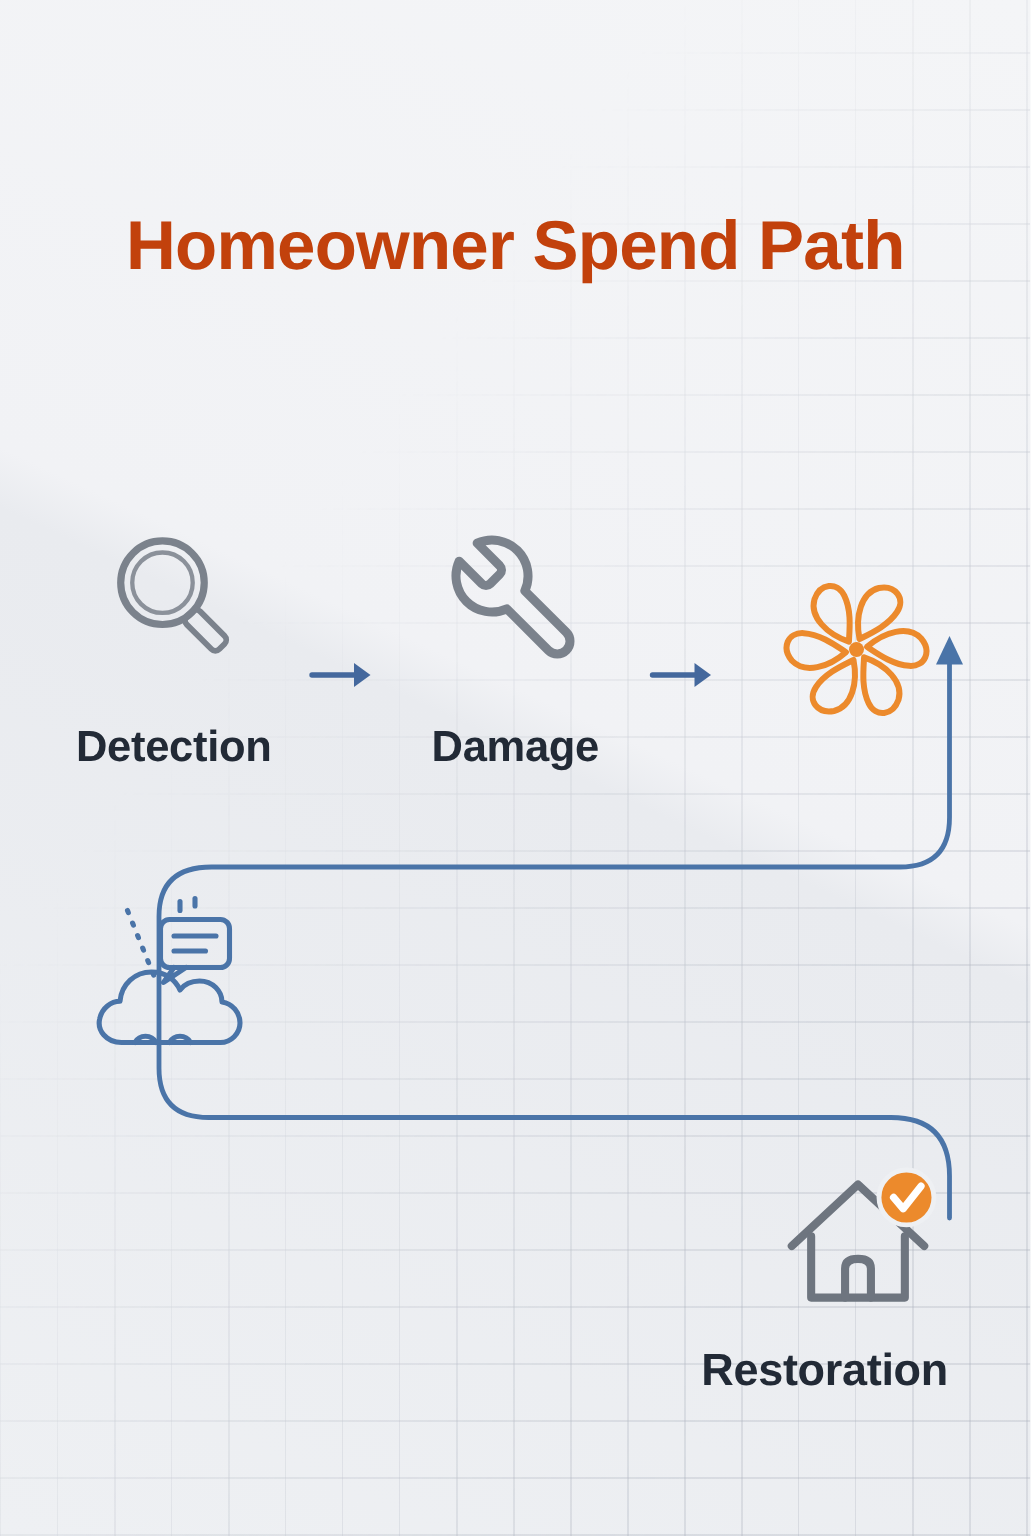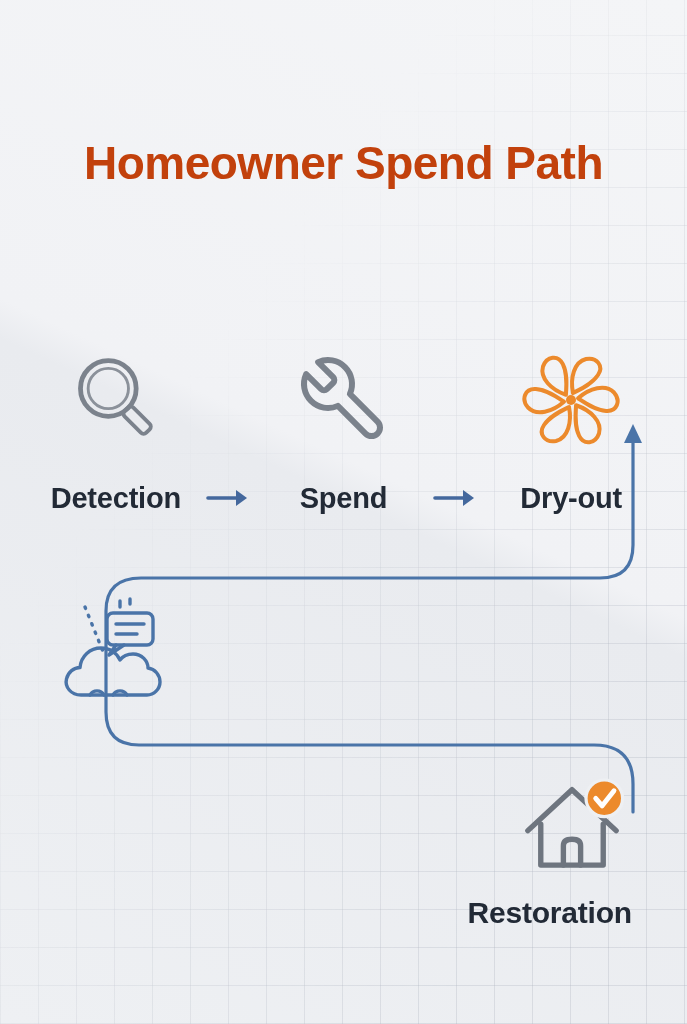--- a/index.html
+++ b/index.html
@@ -22,21 +22,21 @@
   }
   .title {
     position: absolute; top: 132px; left: 20px; right: 20px;
     text-align: center;
     font-size: 46px; font-weight: 700; line-height: 1.38;
     letter-spacing: -0.5px;
     color: #c2410c;
   }
   .flow-row {
     position: absolute; top: 350px; left: 28px; right: 28px;
-    display: flex; justify-content: space-between; align-items: flex-end;
+    display: flex; justify-content: space-between; align-items: center;
   }
   .step {
     width: 180px;
     display: flex; flex-direction: column; align-items: center;
   }
   .step .icon-box { height: 100px; display: flex; align-items: center; justify-content: center; }
   .step-label {
     margin-top: 32px;
     font-size: 29px; font-weight: 700; color: #222a36;
     letter-spacing: -0.2px;
@@ -87,21 +87,21 @@
       <path d="M32 5 L43 13 L32 21 Z" fill="#44689d"></path>
     </svg>
   </div>
 
   <div class="step">
     <div class="icon-box">
       <svg width="96" height="96" viewBox="0 0 24 24" fill="none">
         <path d="M14.7 6.3a1 1 0 0 0 0 1.4l1.6 1.6a1 1 0 0 0 1.4 0l3.77-3.77a6 6 0 0 1-7.94 7.94l-6.91 6.91a2.12 2.12 0 0 1-3-3l6.91-6.91a6 6 0 0 1 7.94-7.94l-3.76 3.76z" transform="translate(24 0) scale(-1 1)" stroke="#7b828c" stroke-width="1.5" stroke-linecap="round" stroke-linejoin="round"></path>
       </svg>
     </div>
-    <div class="step-label">Spend</div>
+    <div class="step-label">Damage</div>
   </div>
 
   <div class="flow-arrow">
     <svg width="52" height="26" viewBox="0 0 52 26" fill="none">
       <path d="M4 13 H38" stroke="#44689d" stroke-width="3.6" stroke-linecap="round"></path>
       <path d="M32 5 L43 13 L32 21 Z" fill="#44689d"></path>
     </svg>
   </div>
 
   <div class="step">
@@ -113,21 +113,20 @@
           </g>
           <use href="#blade" transform="rotate(60 50 50)"></use>
           <use href="#blade" transform="rotate(120 50 50)"></use>
           <use href="#blade" transform="rotate(180 50 50)"></use>
           <use href="#blade" transform="rotate(240 50 50)"></use>
           <use href="#blade" transform="rotate(300 50 50)"></use>
         </g>
         <circle cx="50" cy="50" r="5" fill="#ec8a2c"></circle>
       </svg>
     </div>
-    <div class="step-label">Dry-out</div>
   </div>
 
 </div>
 
 <div class="storm-icon">
   <svg width="122" height="114" viewBox="0 0 122 114" fill="none">
     <g stroke="#4a74a8" stroke-width="3.4" stroke-linecap="round" stroke-linejoin="round">
       <path d="M62 5 V11"></path>
       <path d="M72 3 V8"></path>
       <path d="M27 11 L46 58" stroke-dasharray="1.5 7.5"></path>

